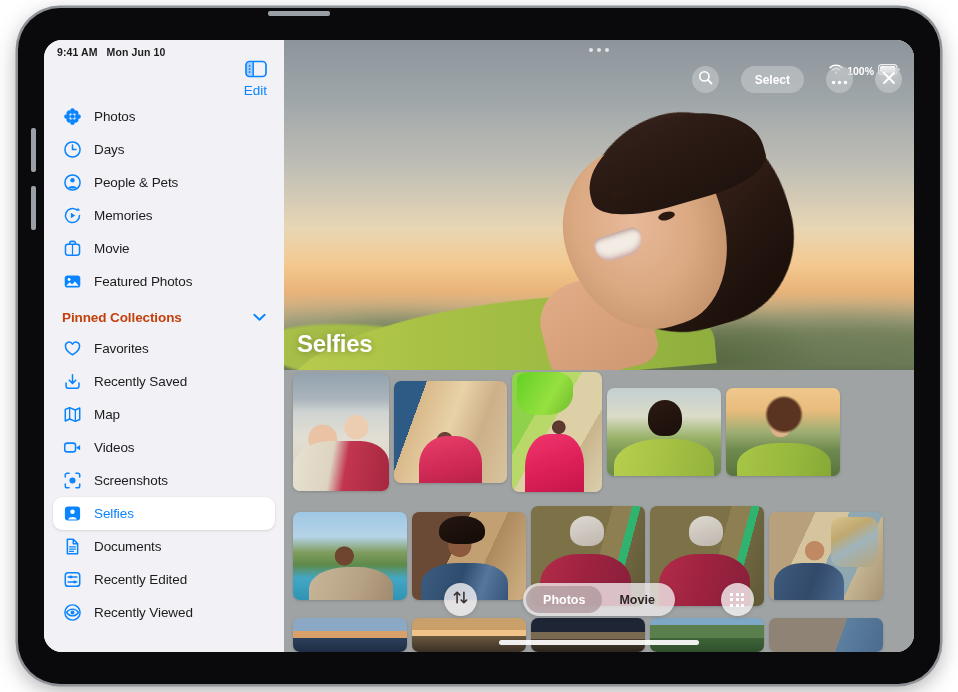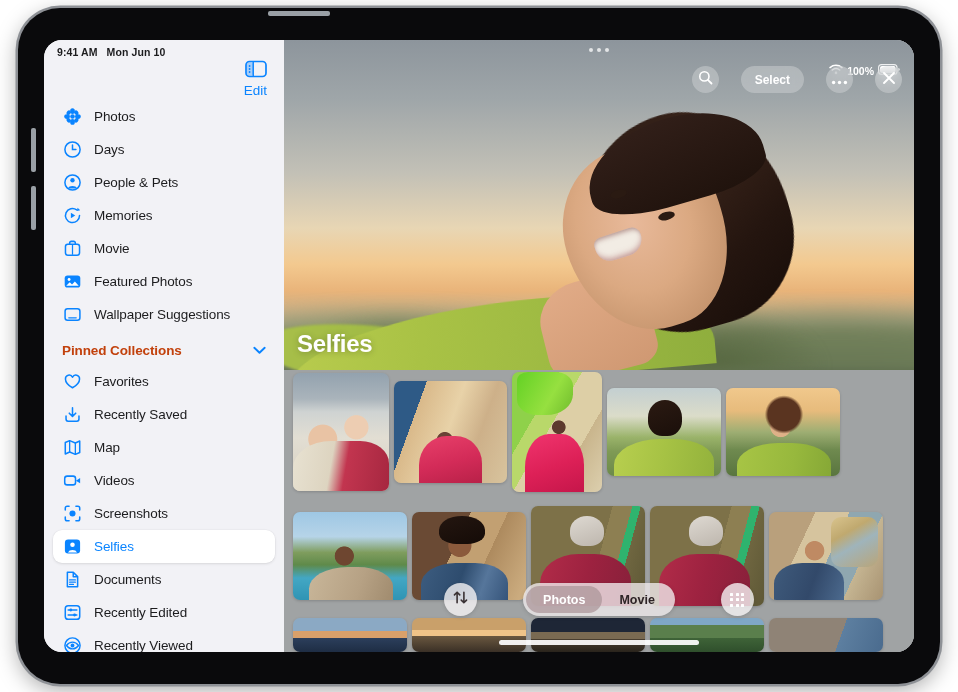--- a/index.html
+++ b/index.html
@@ -616,29 +616,20 @@
           <span class="sb-icon">
             <svg width="19" height="19" viewBox="0 0 20 20">
               <rect x="1.8" y="3.6" width="16.4" height="12.8" rx="3" fill="#0a84ff"></rect>
               <circle cx="6.4" cy="7.9" r="1.5" fill="#fff"></circle>
               <path d="M3.4 14.6l3.7-3.8 2.4 2.4 3-3.2 4 4.6z" fill="#fff"></path>
             </svg>
           </span>
           <span class="sb-label">Featured Photos</span>
         </div>
 
-        <div class="sb-item">
-          <span class="sb-icon">
-            <svg width="19" height="19" viewBox="0 0 20 20">
-              <rect x="2.2" y="4" width="15.6" height="12" rx="2.6" fill="none" stroke="#0a84ff" stroke-width="1.6"></rect>
-              <rect x="5.4" y="12.8" width="9.2" height="1.5" rx="0.75" fill="#0a84ff"></rect>
-            </svg>
-          </span>
-          <span class="sb-label">Wallpaper Suggestions</span>
-        </div>
 
         <div class="sb-section">
           <span class="sb-section-title">Pinned Collections</span>
           <span>
             <svg width="13" height="9" viewBox="0 0 13 9">
               <path d="M1.3 1.8l5.2 5 5.2-5" fill="none" stroke="#0a84ff" stroke-width="1.9" stroke-linecap="round" stroke-linejoin="round"></path>
             </svg>
           </span>
         </div>
 

